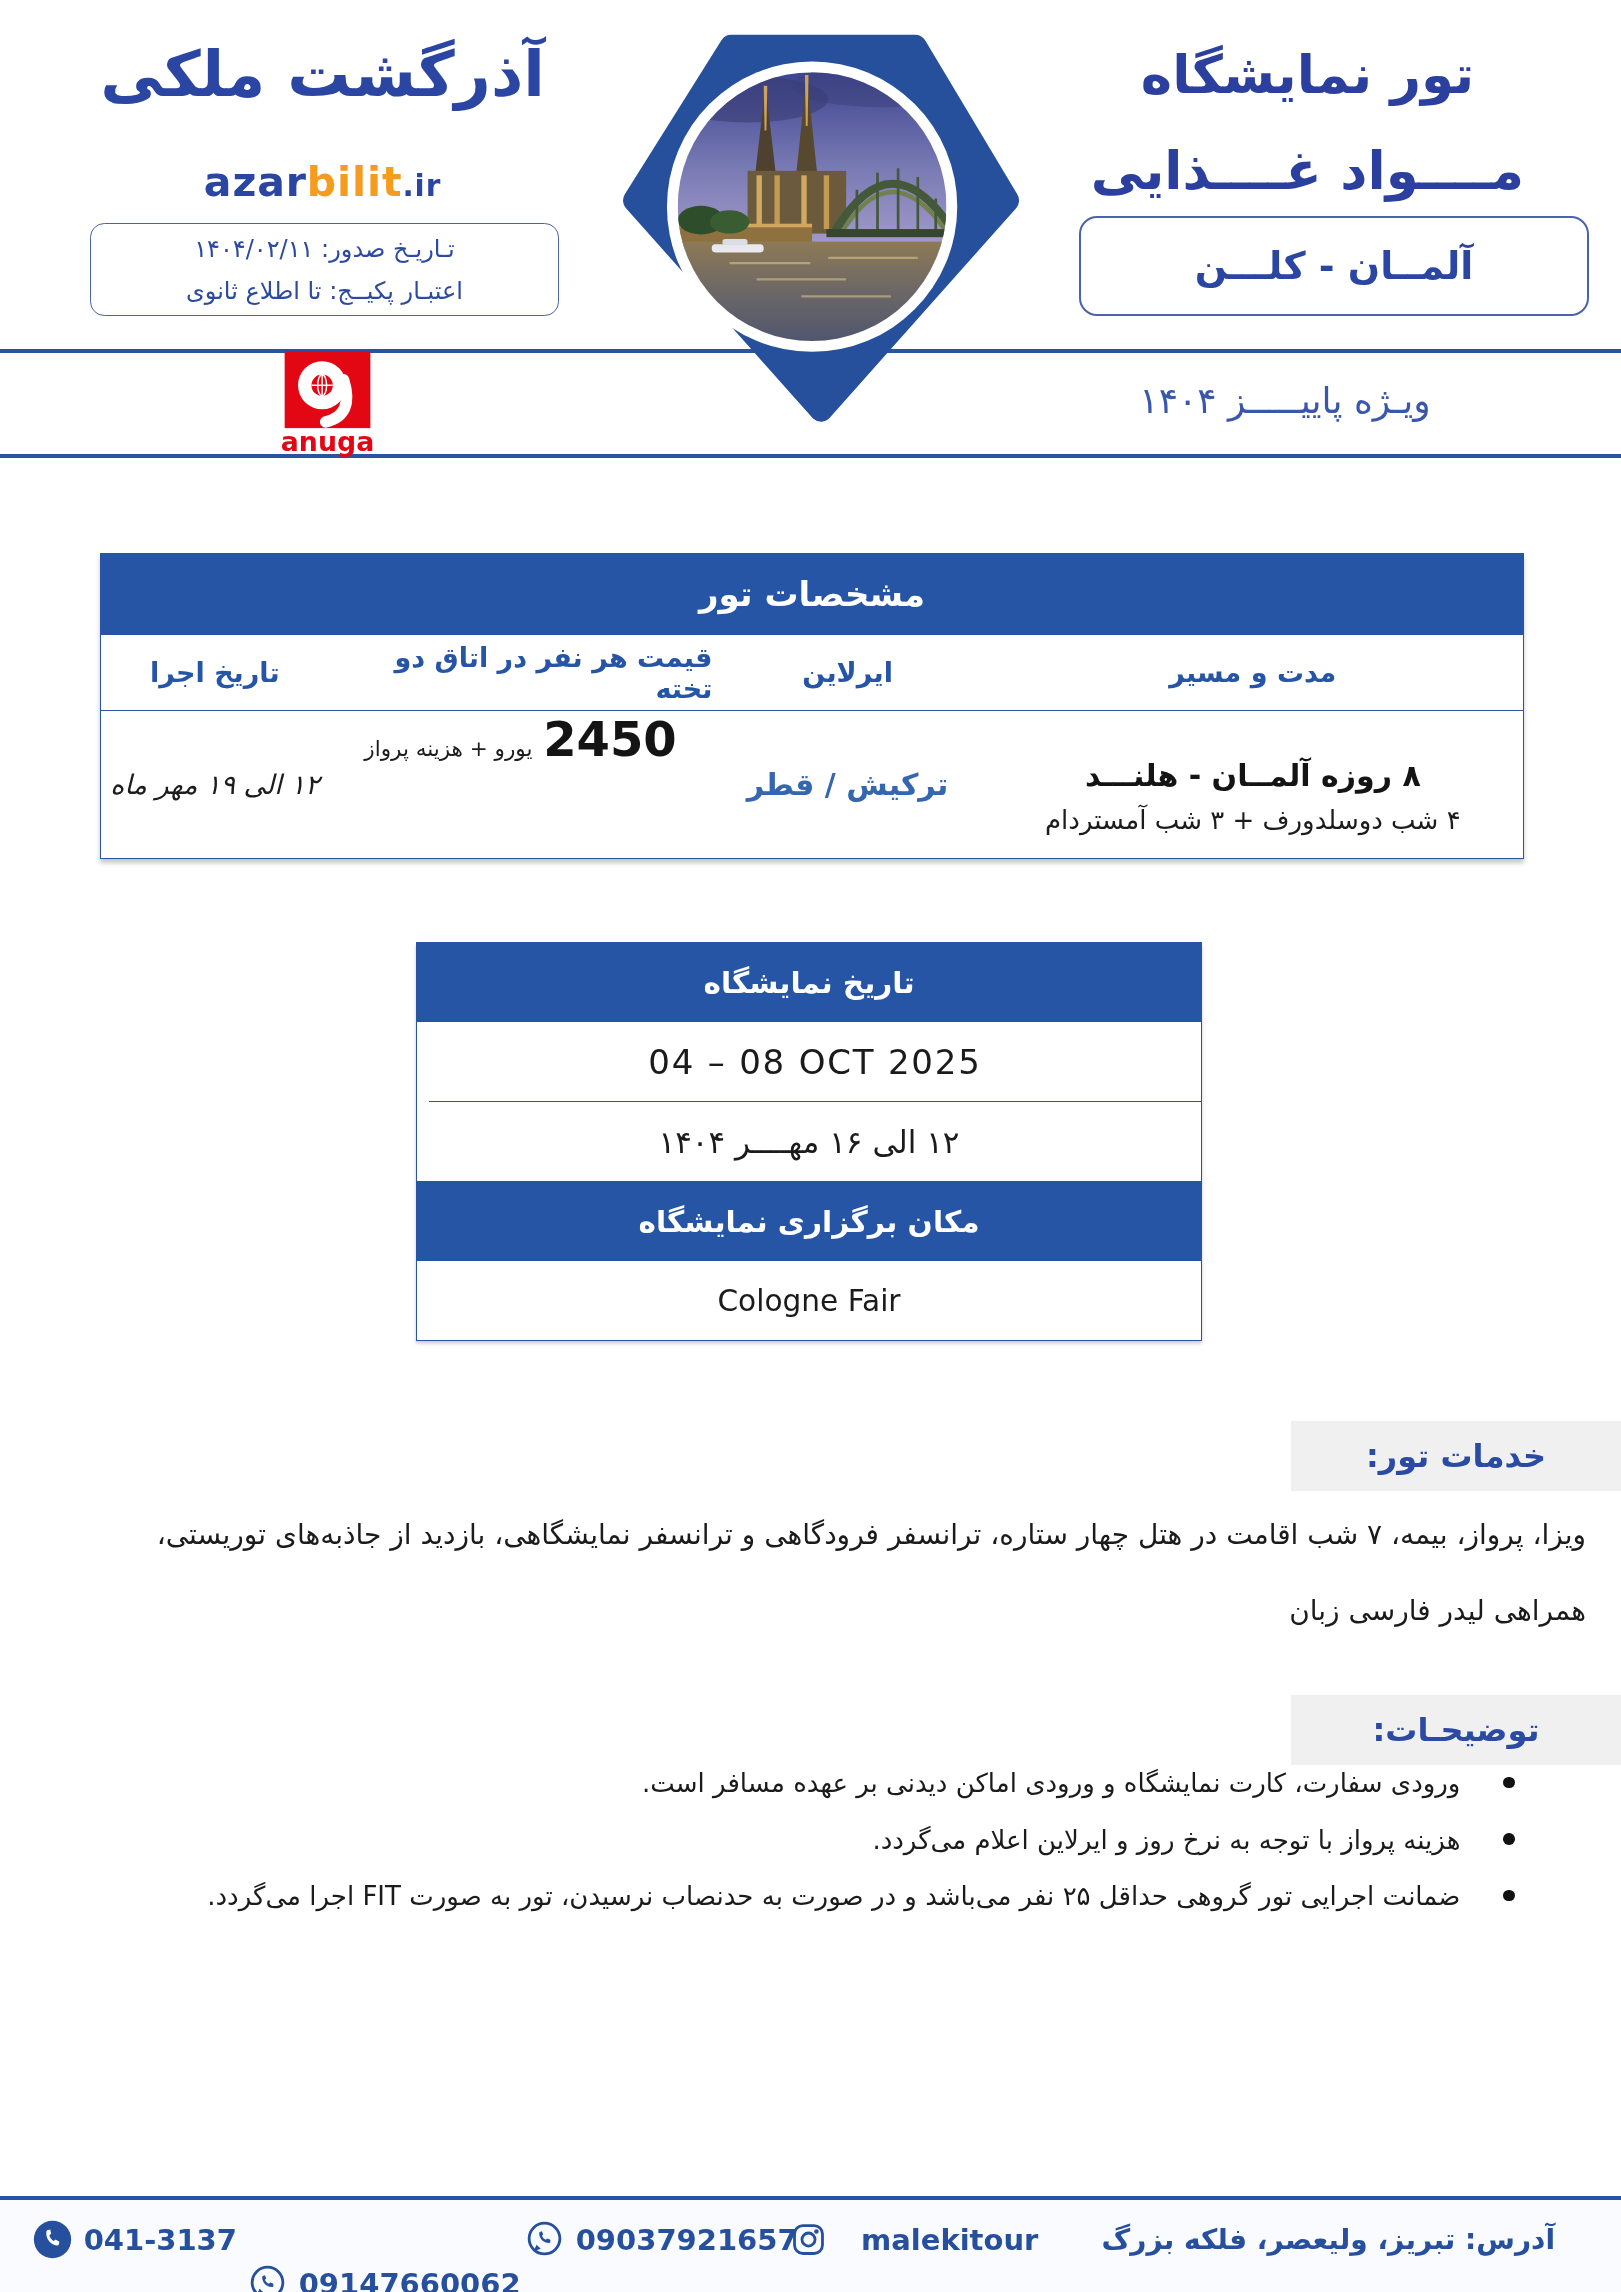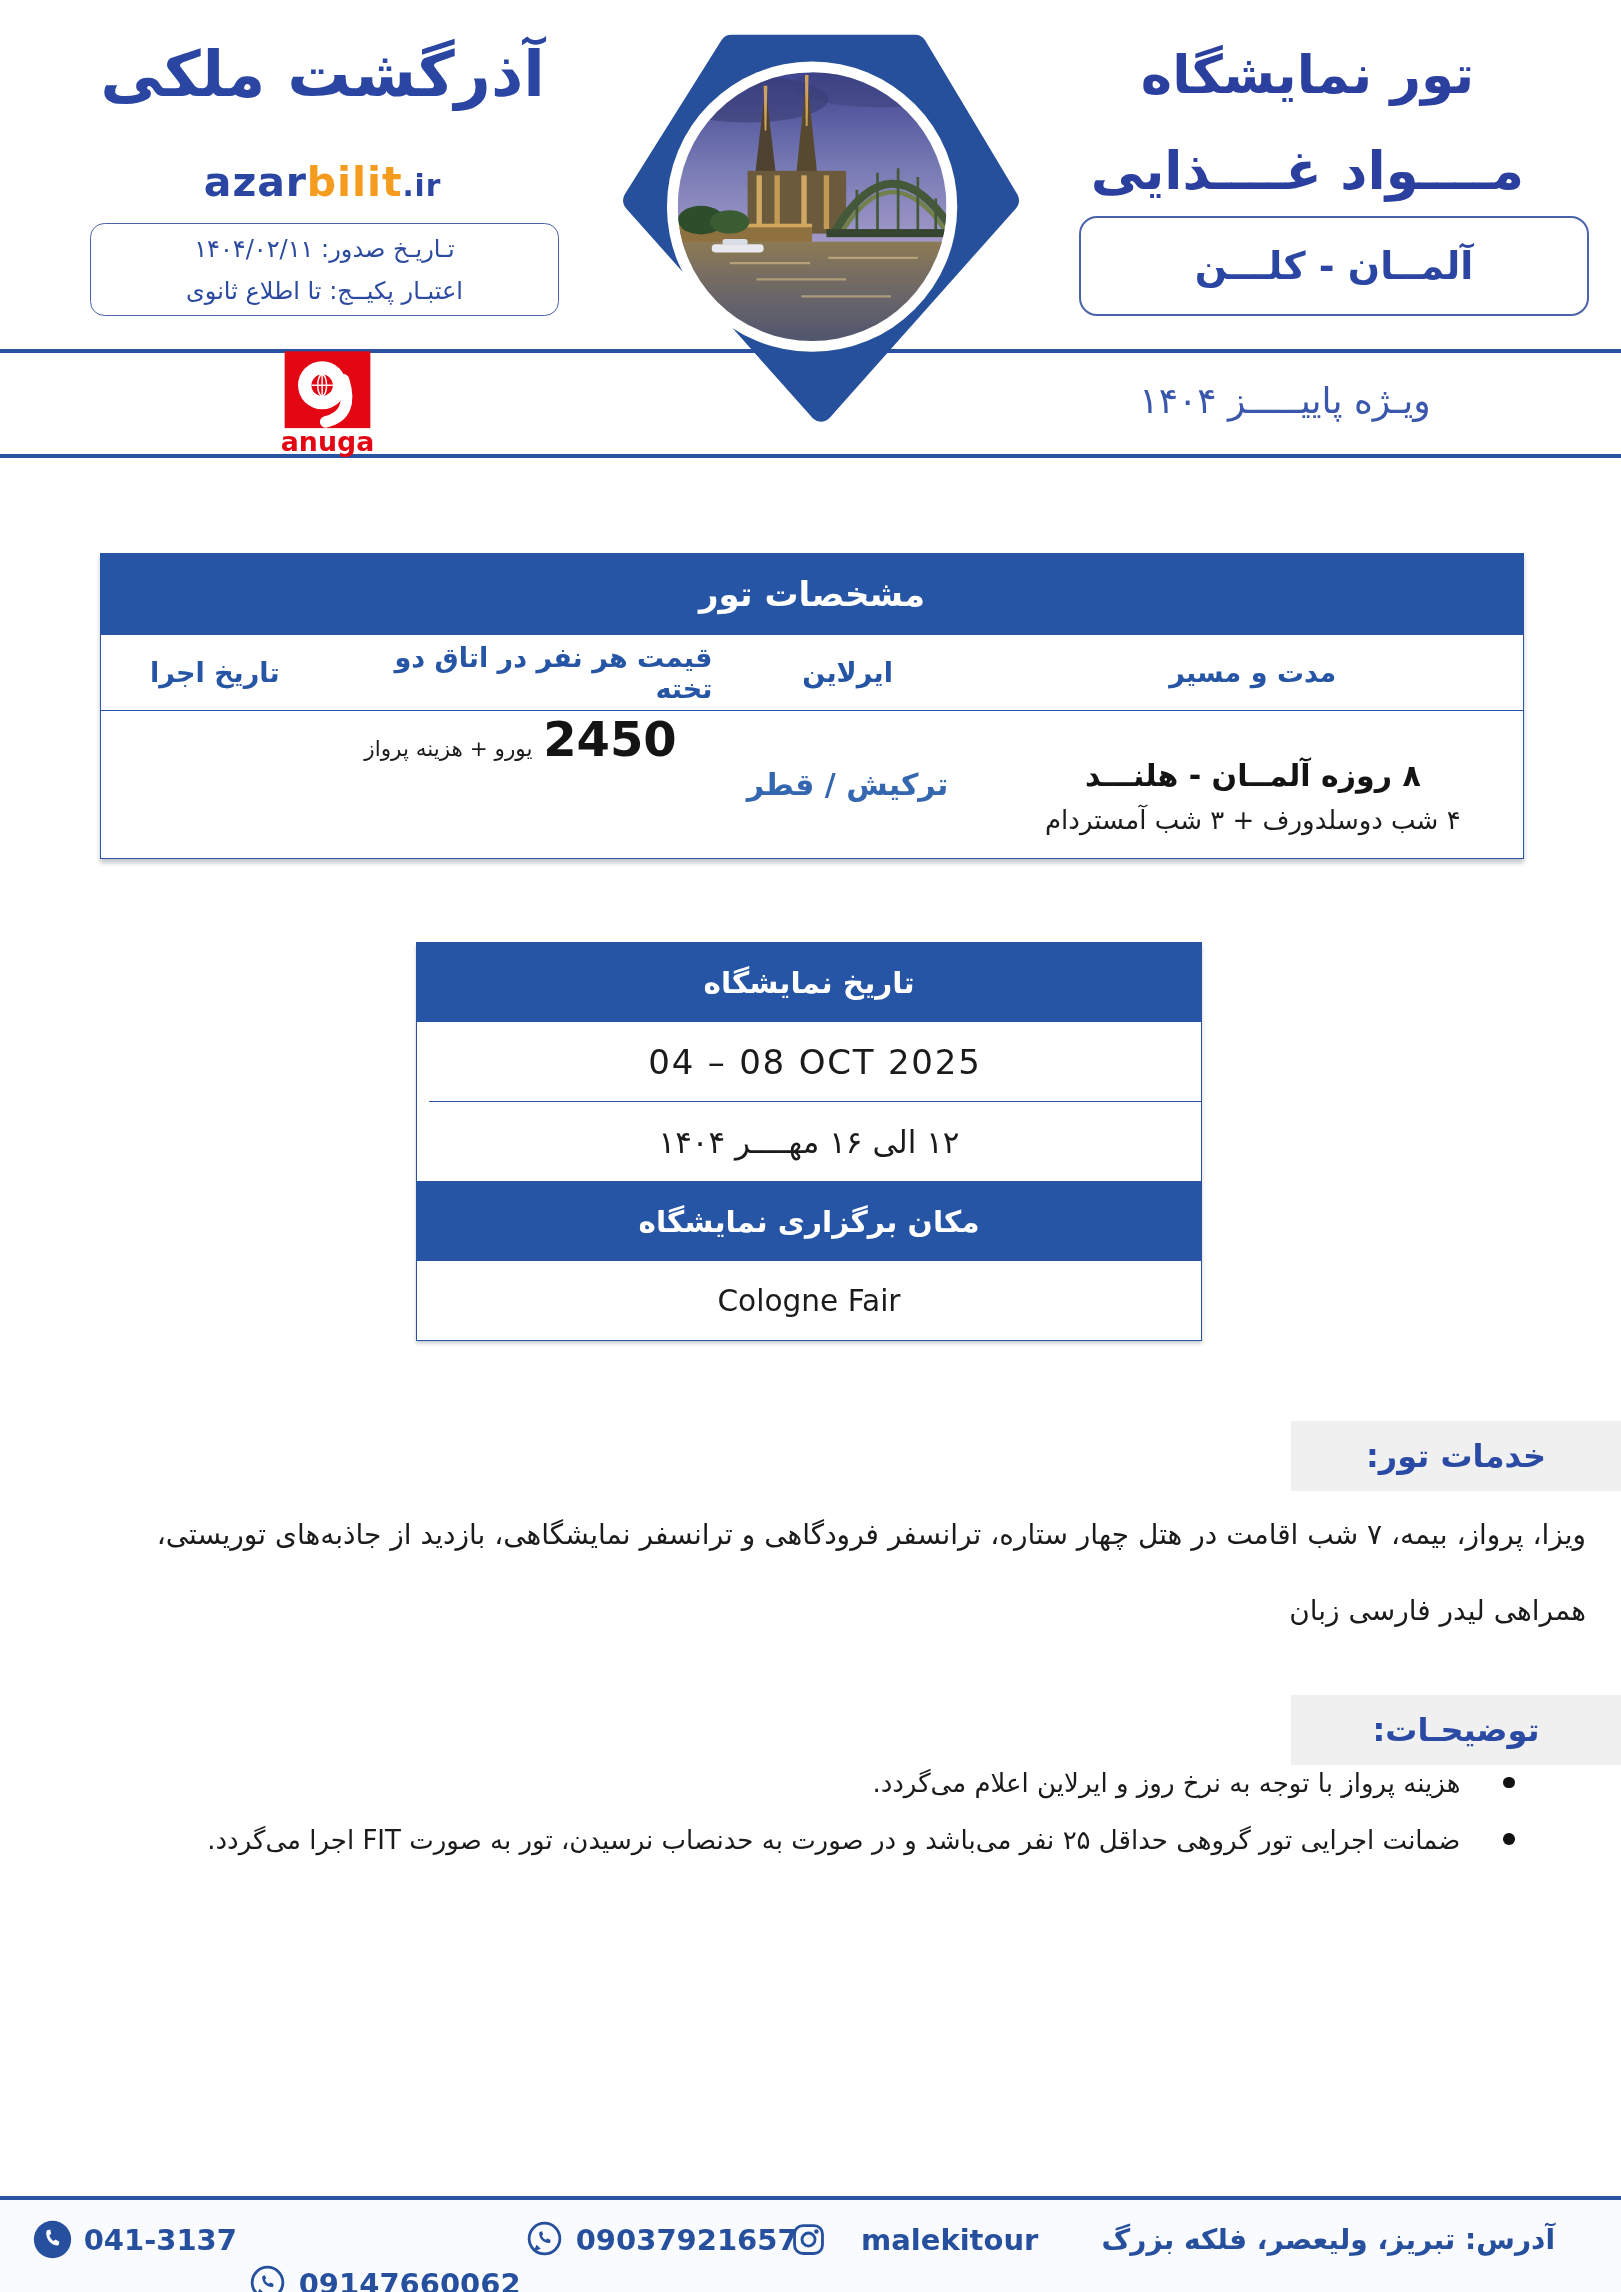--- a/index.html
+++ b/index.html
@@ -203,38 +203,45 @@
         <div class="route-main">۸ روزه آلمــان - هلنـــد</div>
         <div class="route-sub">۴ شب دوسلدورف + ۳ شب آمستردام</div>
       </div>
       <div class="c-air">
         <div class="airline">ترکیش / قطر</div>
       </div>
       <div class="c-price price-wrap">
         <span class="price-val">2450</span>
         <span class="price-suffix">یورو + هزینه پرواز</span>
       </div>
+      <div class="c-date">
+        <div class="exec-date">۱۲ الی ۱۹ مهر ماه</div>
+      </div>
     </div>
   </div>
 
   <div class="abs expo">
     <div class="expo-row expo-head">تاریخ نمایشگاه</div>
     <div class="expo-row expo-cell ltr oct">04 – 08 OCT 2025</div>
     <div class="expo-row expo-cell">۱۲ الی ۱۶ مهــــر ۱۴۰۴</div>
     <div class="expo-row expo-head">مکان برگزاری نمایشگاه</div>
     <div class="expo-row expo-cell ltr venue">Cologne Fair</div>
   </div>
 
   <div class="abs sec-bar services-bar">خدمات تور:</div>
   <div class="abs services-text">ویزا، پرواز، بیمه، ۷ شب اقامت در هتل چهار ستاره، ترانسفر فرودگاهی و ترانسفر نمایشگاهی، بازدید از جاذبه‌های توریستی، همراهی لیدر فارسی زبان</div>
 
   <div class="abs sec-bar notes-bar">توضیحـات:</div>
   <div class="abs notes-list">
     <div class="note-item">
       <span class="bullet-dot"></span>
+      <span>ورودی سفارت، کارت نمایشگاه و ورودی اماکن دیدنی بر عهده مسافر است.</span>
+    </div>
+    <div class="note-item">
+      <span class="bullet-dot"></span>
       <span>هزینه پرواز با توجه به نرخ روز و ایرلاین اعلام می‌گردد.</span>
     </div>
     <div class="note-item">
       <span class="bullet-dot"></span>
       <span>ضمانت اجرایی تور گروهی حداقل ۲۵ نفر می‌باشد و در صورت به حدنصاب نرسیدن، تور به صورت FIT اجرا می‌گردد.</span>
     </div>
   </div>
 
   <div class="abs footer-line"></div>
   <div class="abs footer-bg"></div>

